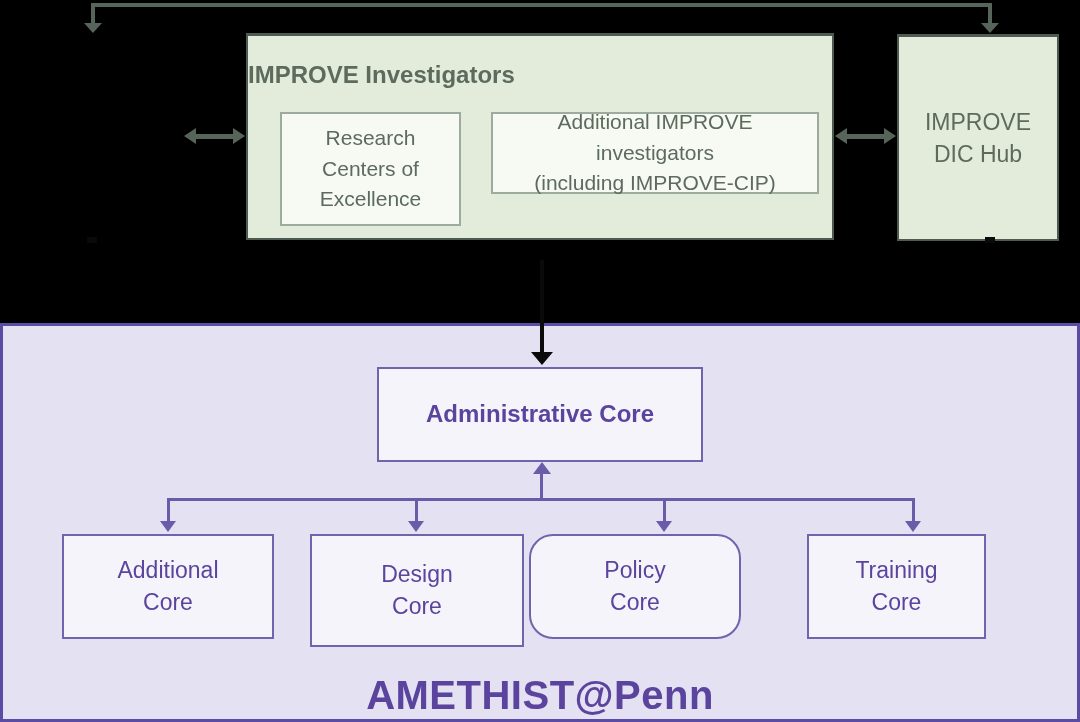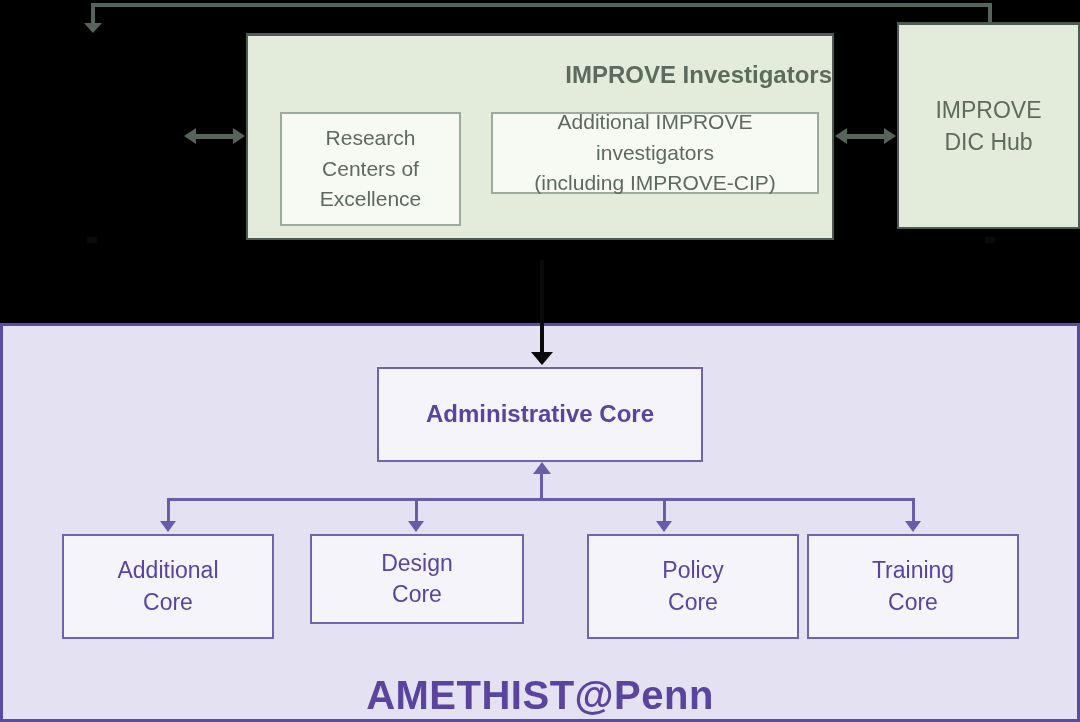--- a/index.html
+++ b/index.html
@@ -18,21 +18,21 @@
   .abs{position:absolute;}
   .lbl{white-space:pre-line;text-align:center;}
   
   .gbox{background:var(--green-box-fill);border:2px solid var(--green-box-border);border-top-width:3px;
         box-sizing:border-box;display:flex;align-items:center;justify-content:center;}
   .gbox .lbl{color:var(--green-text);font-size:23px;line-height:1.4;}
   
   .ginner{background:var(--green-inner-fill);border:2px solid var(--green-inner-border);
           box-sizing:border-box;display:flex;align-items:center;justify-content:center;}
   .ginner .lbl{color:var(--green-text);font-size:21px;line-height:1.45;}
-  .gtitle{color:var(--green-text);font-size:24px;font-weight:bold;text-align:right;width:100%;}
+  .gtitle{color:var(--green-text);font-size:24px;font-weight:bold;text-align:left;width:100%;}
   
   .gline{background:var(--green-arrow);}
   .tri{width:0;height:0;}
   .tri-down-g{border-left:9px solid transparent;border-right:9px solid transparent;border-top:10px solid var(--green-arrow);}
   .tri-left-g{border-top:8px solid transparent;border-bottom:8px solid transparent;border-right:12px solid var(--green-arrow);}
   .tri-right-g{border-top:8px solid transparent;border-bottom:8px solid transparent;border-left:12px solid var(--green-arrow);}
   .double-arrow{display:flex;align-items:center;}
   .double-arrow .bar{flex:1;height:5px;background:var(--green-arrow);}
   
   #panel{background:var(--panel-fill);border:3px solid var(--panel-border);box-sizing:border-box;}
@@ -65,21 +65,21 @@
 Centers of
 Excellence</div>
     </div>
     <div class="abs ginner" style="left:243px;top:76px;width:328px;height:82px;">
       <div class="lbl">Additional IMPROVE
 investigators
 (including IMPROVE-CIP)</div>
     </div>
   </div>
 
-  <div class="abs gbox" style="left:897px;top:22px;width:183px;height:207px;">
+  <div class="abs gbox" style="left:897px;top:34px;width:162px;height:207px;">
     <div class="lbl">IMPROVE
 DIC Hub</div>
   </div>
 
   <div class="abs double-arrow" style="left:184px;top:128px;width:61px;height:16px;">
     <div class="tri tri-left-g"></div>
     <div class="bar"></div>
     <div class="tri tri-right-g"></div>
   </div>
   <div class="abs double-arrow" style="left:835px;top:128px;width:61px;height:16px;">
@@ -111,28 +111,28 @@
   <div class="abs tri tri-down-p" style="left:408px;top:521px;"></div>
   <div class="abs pline" style="left:663px;top:498px;width:3px;height:24px;"></div>
   <div class="abs tri tri-down-p" style="left:656px;top:521px;"></div>
   <div class="abs pline" style="left:912px;top:498px;width:3px;height:24px;"></div>
   <div class="abs tri tri-down-p" style="left:905px;top:521px;"></div>
 
   <div class="abs pbox" style="left:62px;top:534px;width:212px;height:105px;">
     <div class="lbl">Additional
 Core</div>
   </div>
-  <div class="abs pbox" style="left:310px;top:534px;width:214px;height:90px;">
+  <div class="abs pbox" style="left:310px;top:534px;width:214px;height:113px;">
     <div class="lbl">Design
 Core</div>
   </div>
-  <div class="abs pbox" style="left:587px;top:534px;width:212px;height:105px;">
+  <div class="abs pbox" style="left:529px;top:534px;width:212px;height:105px;border-radius:24px;">
     <div class="lbl">Policy
 Core</div>
   </div>
-  <div class="abs pbox" style="left:807px;top:534px;width:212px;height:105px;">
+  <div class="abs pbox" style="left:807px;top:534px;width:179px;height:105px;">
     <div class="lbl">Training
 Core</div>
   </div>
 
   <div id="footer-title" class="abs" style="left:0;top:658px;margin-top:15px;">AMETHIST@Penn</div>
 
 </div>
 
 </body></html>

